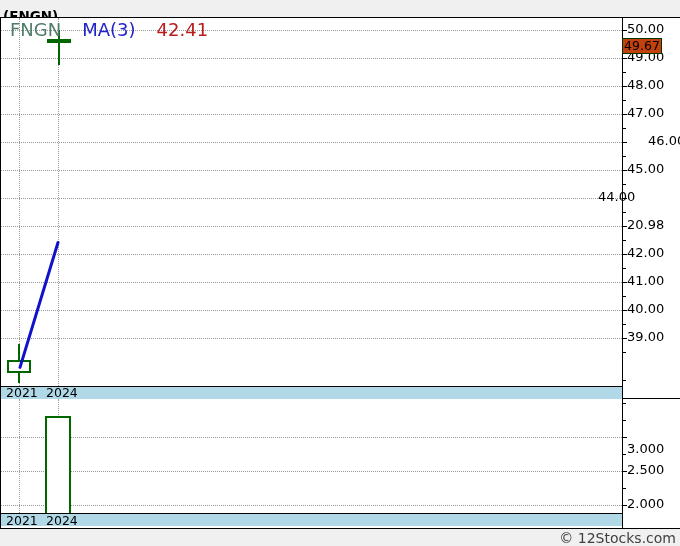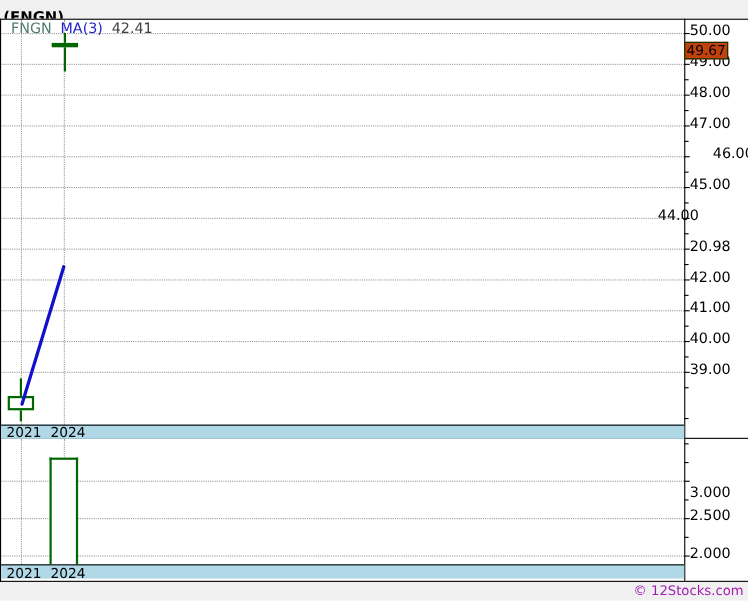--- a/index.html
+++ b/index.html
@@ -10,26 +10,26 @@
   }
   #chart-root{position:absolute;left:0;top:0;width:680px;height:546px;}
   .abs{position:absolute;}
   #page-title{left:3px;top:8px;font-size:13.5px;font-weight:bold;color:#000;}
   #chart-bg{left:0;top:17px;width:679px;height:510px;background:#ffffff;
     border-top:1px solid #000;border-left:1px solid #000;border-bottom:1px solid #000;}
   .hline{height:0;border-top:1px solid #000;}
   .vline{width:0;border-left:1px solid #000;}
   .band{height:12px;border-top:1px solid #000;}
   .band .yr{position:absolute;top:0px;font-size:12.5px;line-height:12px;color:#000;}
-  .legend-row{left:10px;top:19px;font-size:13px;display:flex;gap:8px;}
+  .legend-row{left:10px;top:19px;font-size:18px;display:flex;gap:21px;}
   .macd-row{left:6px;top:400px;font-size:12px;display:flex;gap:13px;}
   .tick-label{font-size:13px;color:#000;line-height:14px;}
   #price-flag{left:622px;top:38px;width:38px;height:14px;border:1px solid #003300;
     font-size:12.5px;line-height:14px;text-align:center;color:#000;}
-  #footer-credit{right:4px;top:530px;font-size:12px;color:#a21caf;}
+  #footer-credit{right:4px;top:530px;font-size:14px;color:#404040;}
 </style>
 </head>
 <body>
 
 <div id="chart-root">
   <div id="page-title" class="abs">(FNGN)</div>
 
   <div id="chart-bg" class="abs"></div>
 
   <div class="abs vline" style="left:622px;top:17px;height:511px;"></div>
@@ -113,21 +113,21 @@
       <div style="position: absolute; left: 622px; top: 403px; width: 4px; height: 0px; border-top: 1px solid rgb(0, 0, 0);"></div>
       <div style="position: absolute; left: 622px; top: 420px; width: 4px; height: 0px; border-top: 1px solid rgb(0, 0, 0);"></div>
       <div style="position: absolute; left: 622px; top: 454px; width: 4px; height: 0px; border-top: 1px solid rgb(0, 0, 0);"></div>
       <div style="position: absolute; left: 622px; top: 488px; width: 4px; height: 0px; border-top: 1px solid rgb(0, 0, 0);"></div>
       <div style="position: absolute; left: 45px; top: 416px; width: 26px; height: 97px; background: rgb(255, 255, 255); border-top: 2px solid rgb(0, 102, 0); border-left: 2px solid rgb(0, 102, 0); border-right: 2px solid rgb(0, 102, 0); box-sizing: border-box;"></div>
     </div>
 
   <div class="abs legend-row">
     <span style="color:#507d6a;">FNGN</span>
     <span style="color:#2222cc;">MA(3)</span>
-    <span style="color:#404040;">42.41</span>
+    <span style="color:#b91c1c;">42.41</span>
   </div>
 
   <div id="price-flag" class="abs" style="background:#c2410c;">49.67</div>
 
   <div class="abs band" style="left:1px;top:386px;width:621px;background:#b0d8e6;">
     <span class="yr" style="left:5px;">2021</span>
     <span class="yr" style="left:45px;">2024</span>
   </div>
 
 

